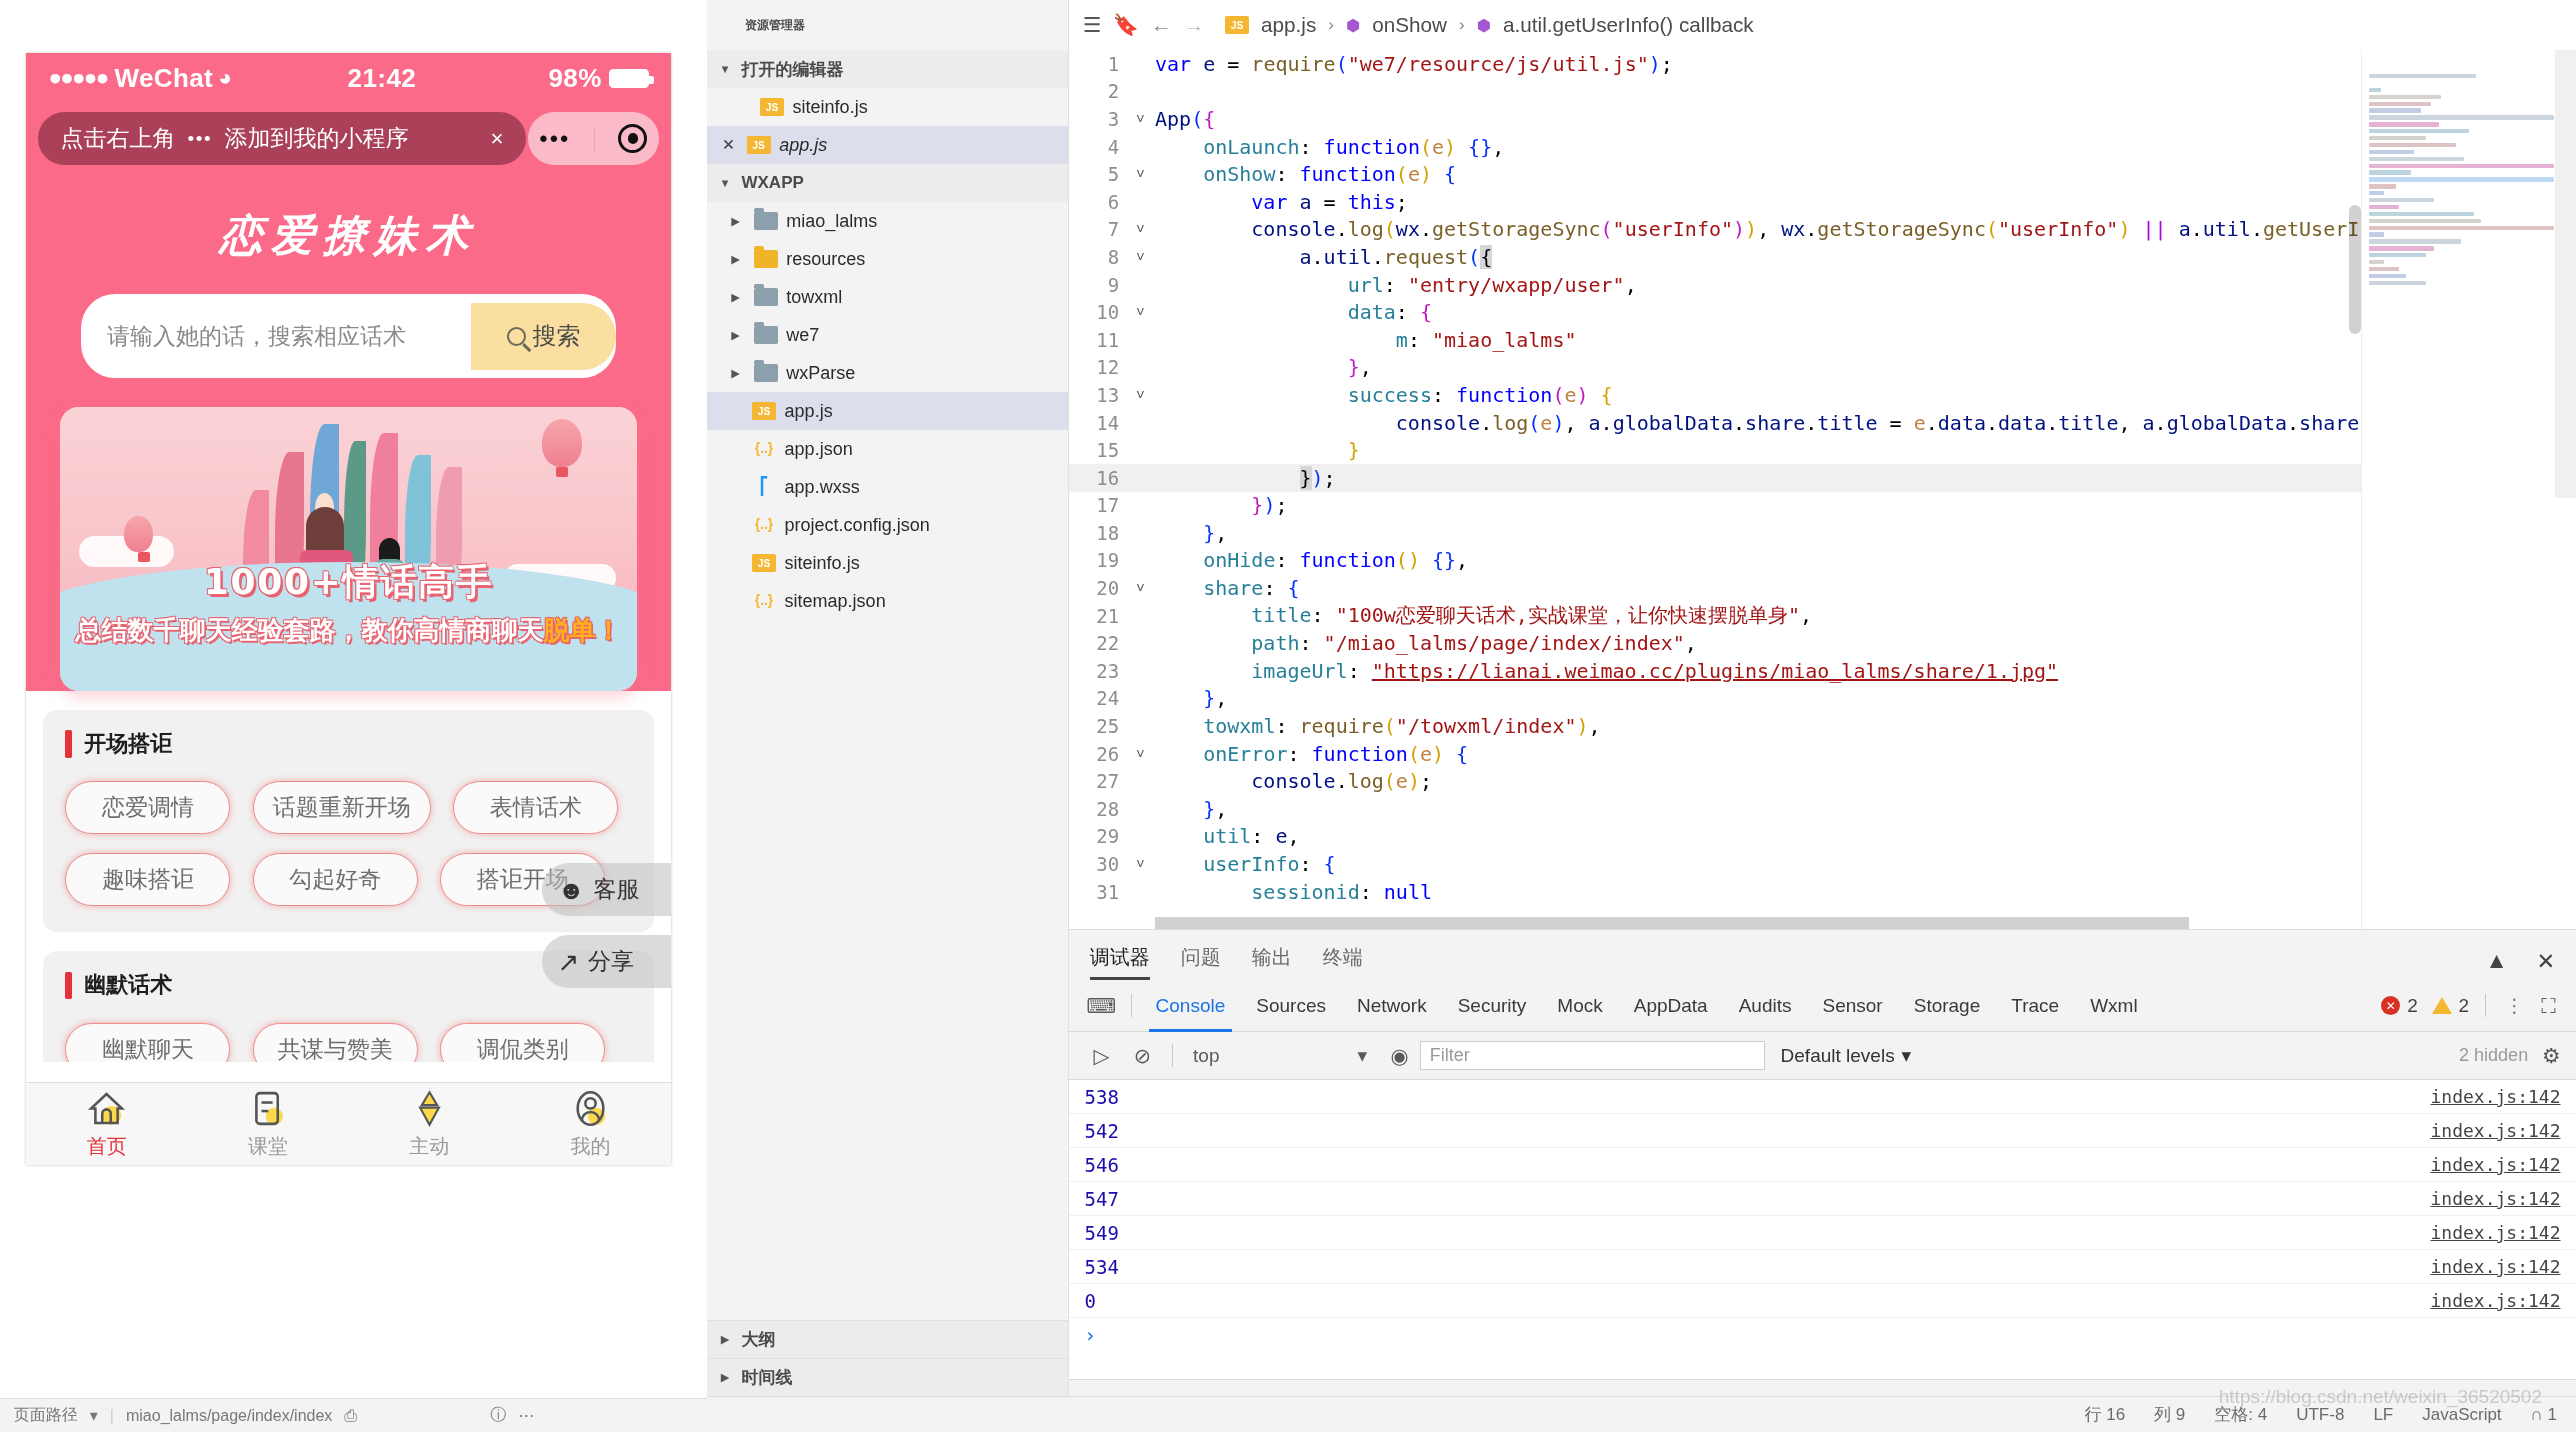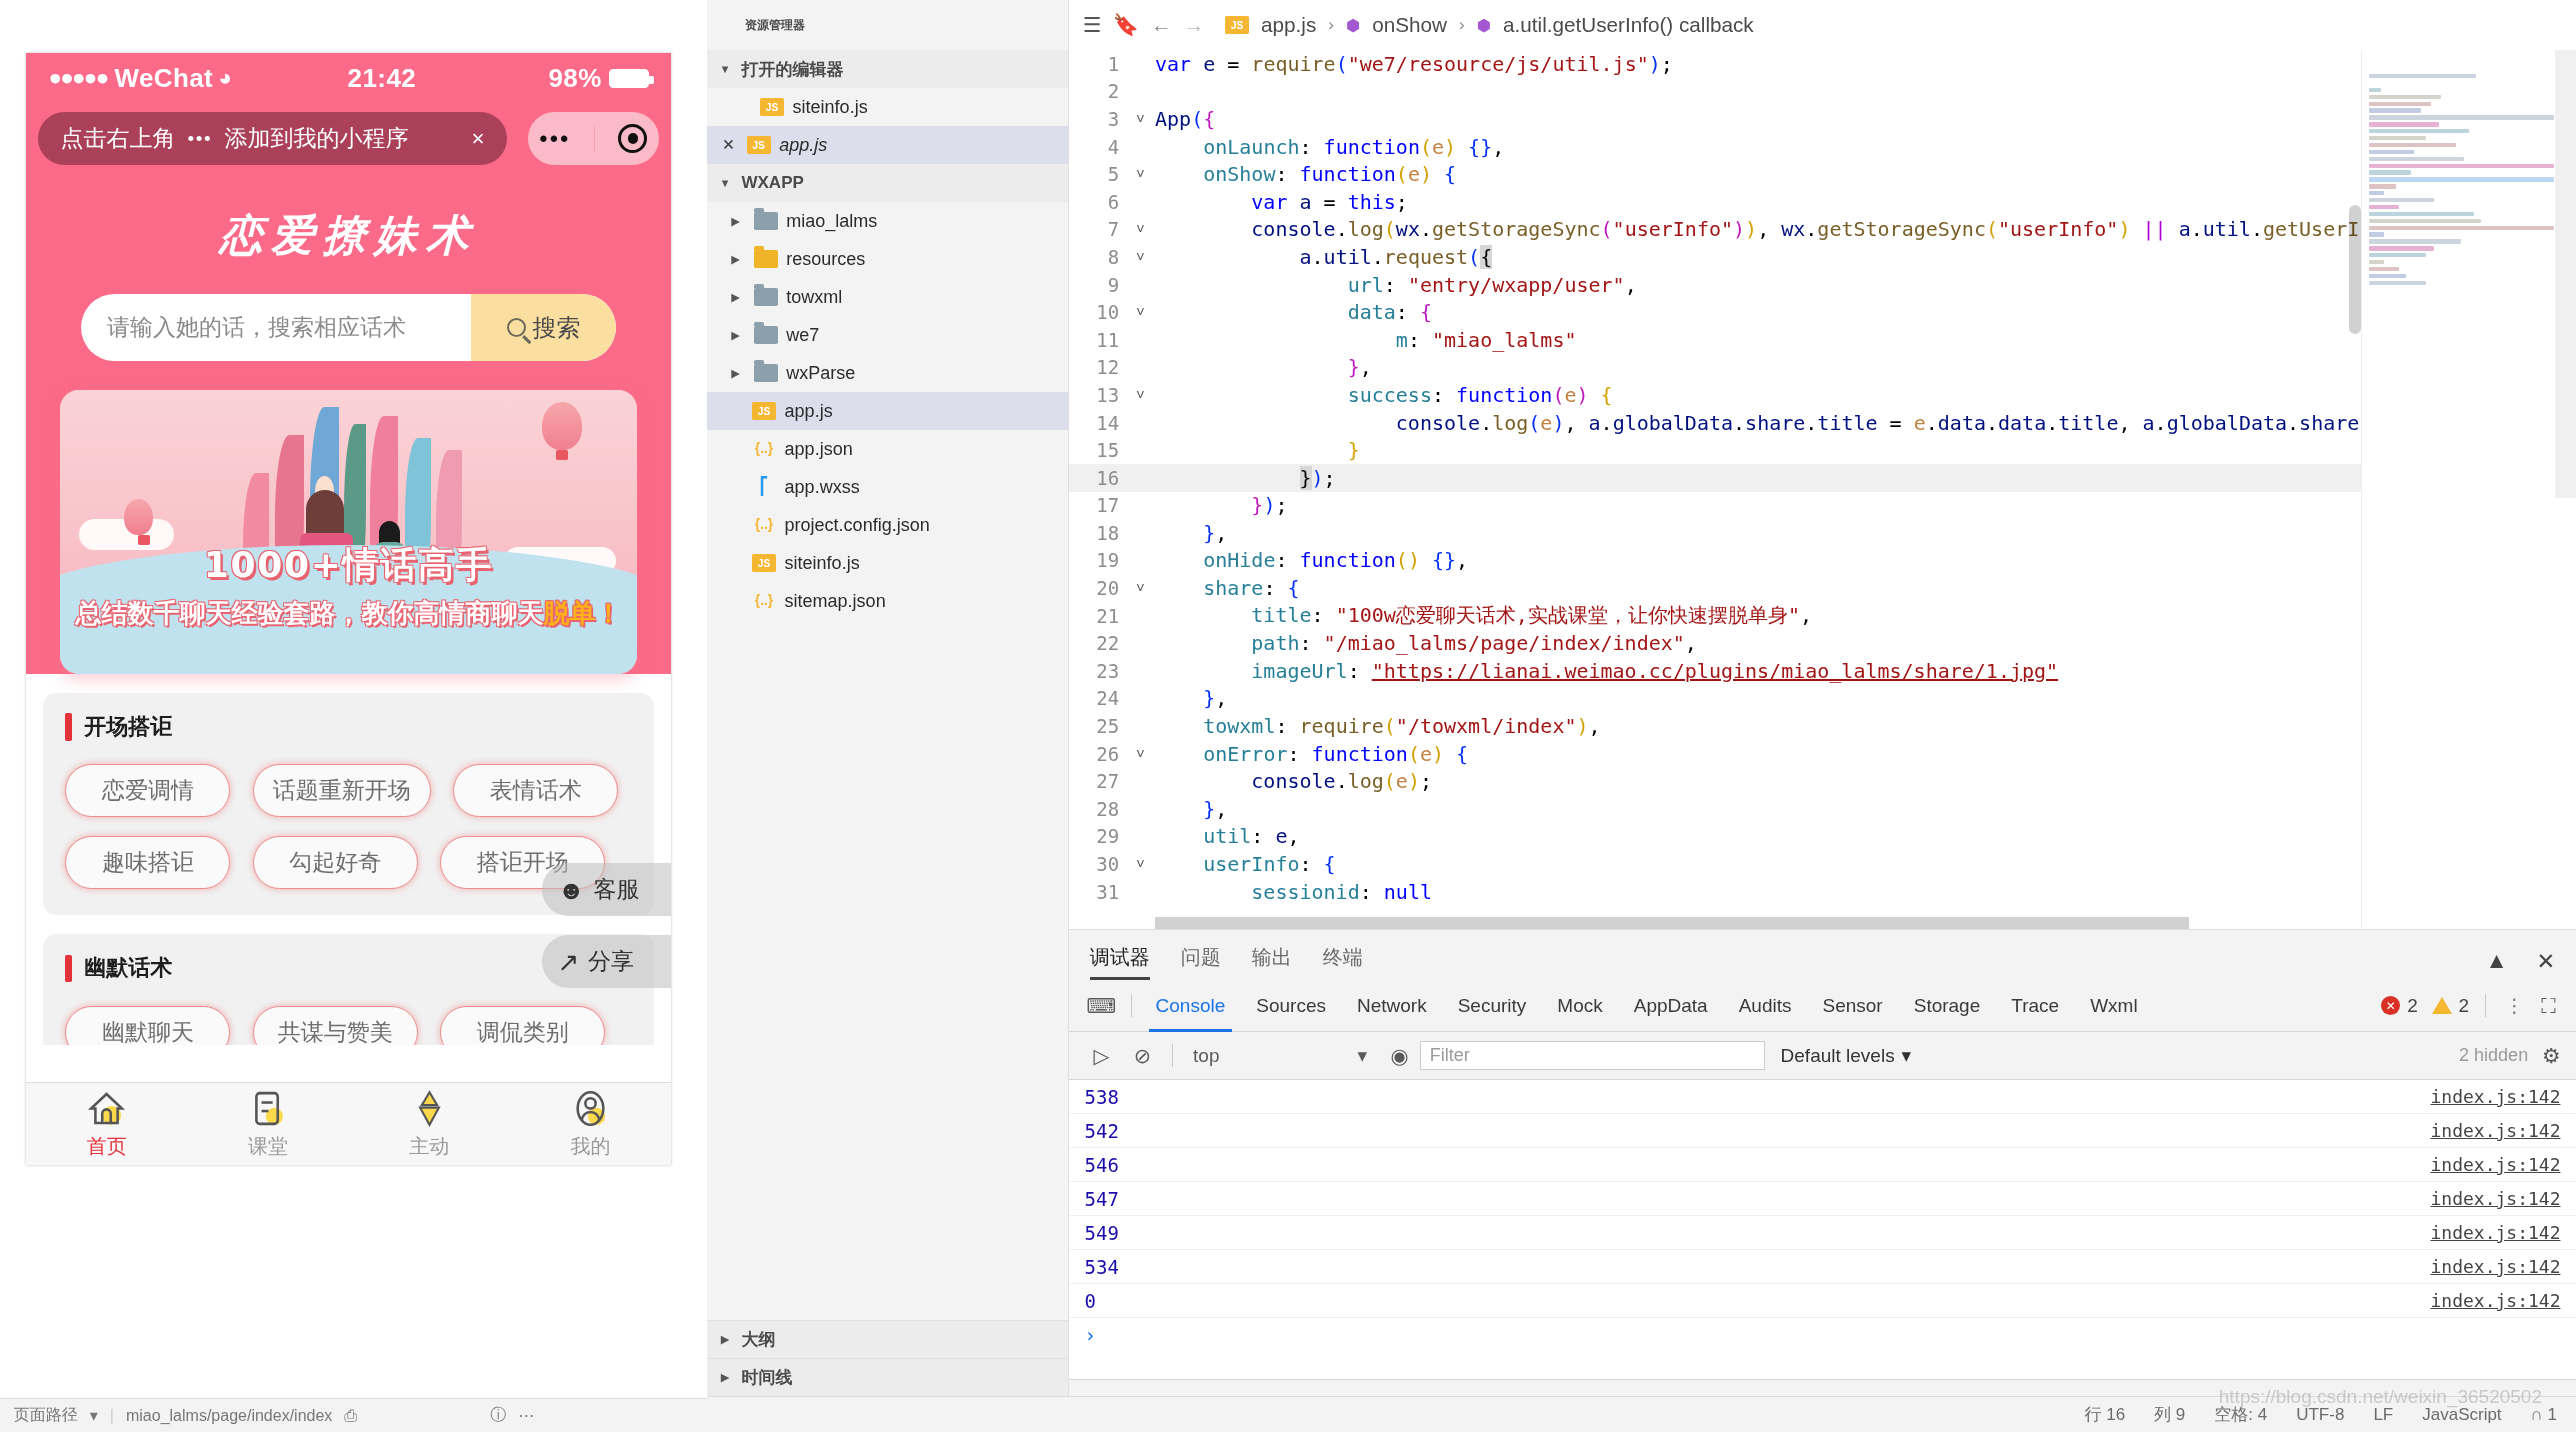--- a/index.html
+++ b/index.html
@@ -36,21 +36,21 @@
   .battery {
     display: inline-block; width: 40px; height: 19px;
     border: 2.6px solid #fff; border-radius: 4.3px; position: relative;
     background: #fff;
   }
   .battery:after {
     content: ""; position: absolute; right: -6.9px; top: 5.2px;
     width: 4.3px; height: 8.6px; background: #fff; border-radius: 0 1.7px 1.7px 0;
   }
 
-  .navrow { height: 71px; display: flex; align-items: center; padding: 0 12px; gap: 21px; }
+  .navrow { height: 71px; display: flex; align-items: center; padding: 0 12px; gap: 2px; }
   .tipbar {
     flex: 1; height: 53px; background: rgba(120,40,60,.62);
     border-radius: 29px; display: flex; align-items: center;
     padding: 0 22.4px; color: #fff; font-size: 23px; gap: 12px;
   }
   .tipbar .tdots { letter-spacing: 1.7px; font-size: 19px; }
   .tipbar .tclose { margin-left: auto; font-size: 22.4px; }
   .capsule {
     width: 131px; height: 53px; background: #fbbac7;
     border-radius: 29px; display: flex; align-items: center;
@@ -64,21 +64,21 @@
   }
   .target i { width: 10.3px; height: 10.3px; border-radius: 50%; background: #111; display:block;}
 
   .brandtitle {
     text-align: center; color: #fff; font-size: 43px; font-weight: bold;
     padding: 33px 0 29px; letter-spacing: 8.6px;
     font-family: "DejaVu Serif", serif; font-style: italic;
   }
   .searchrow { padding: 0 55px 29px; display: flex; }
   .searchwrap {
-    flex: 1; height: 67px; background: #fff; border-radius: 34px;
+    flex: 1; height: 84px; background: #fff; border-radius: 34px;
     display: flex; align-items: center; overflow: hidden;
   }
   .searchwrap input {
     flex: 1; border: 0; outline: 0; height: 100%;
     font-size: 23px; color: #555; padding: 0 26px;
     font-family: "Liberation Sans", sans-serif; background: transparent;
   }
   .searchwrap input::placeholder { color: #8a8a8a; }
   .searchbtn {
     width: 145px; height: 67px; background: #fbdfa1; color: #4a4a4a;

